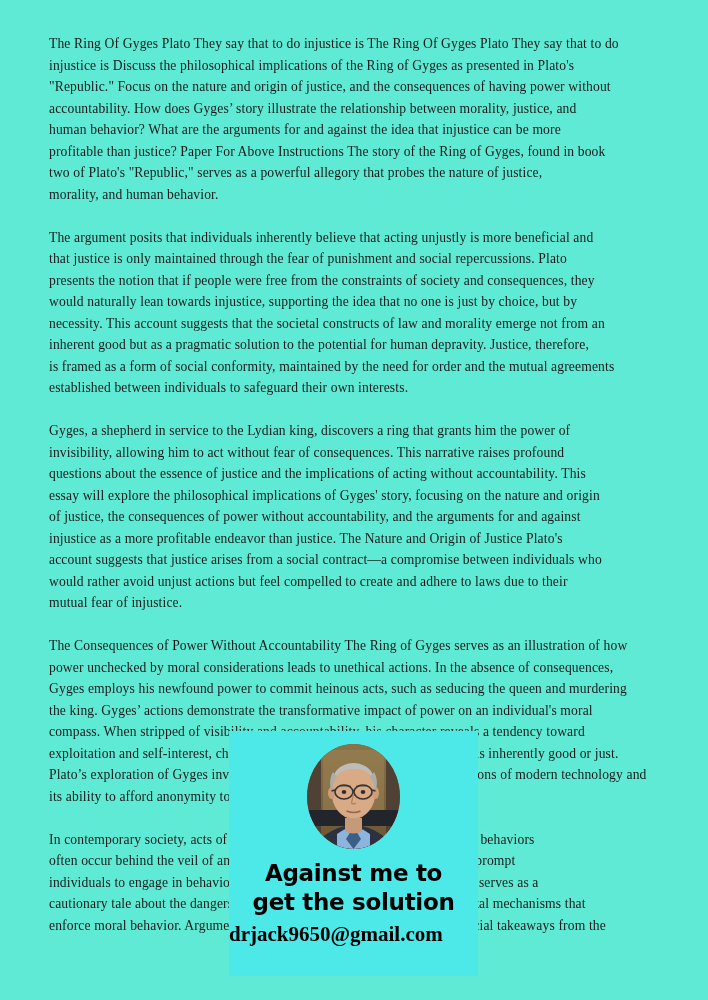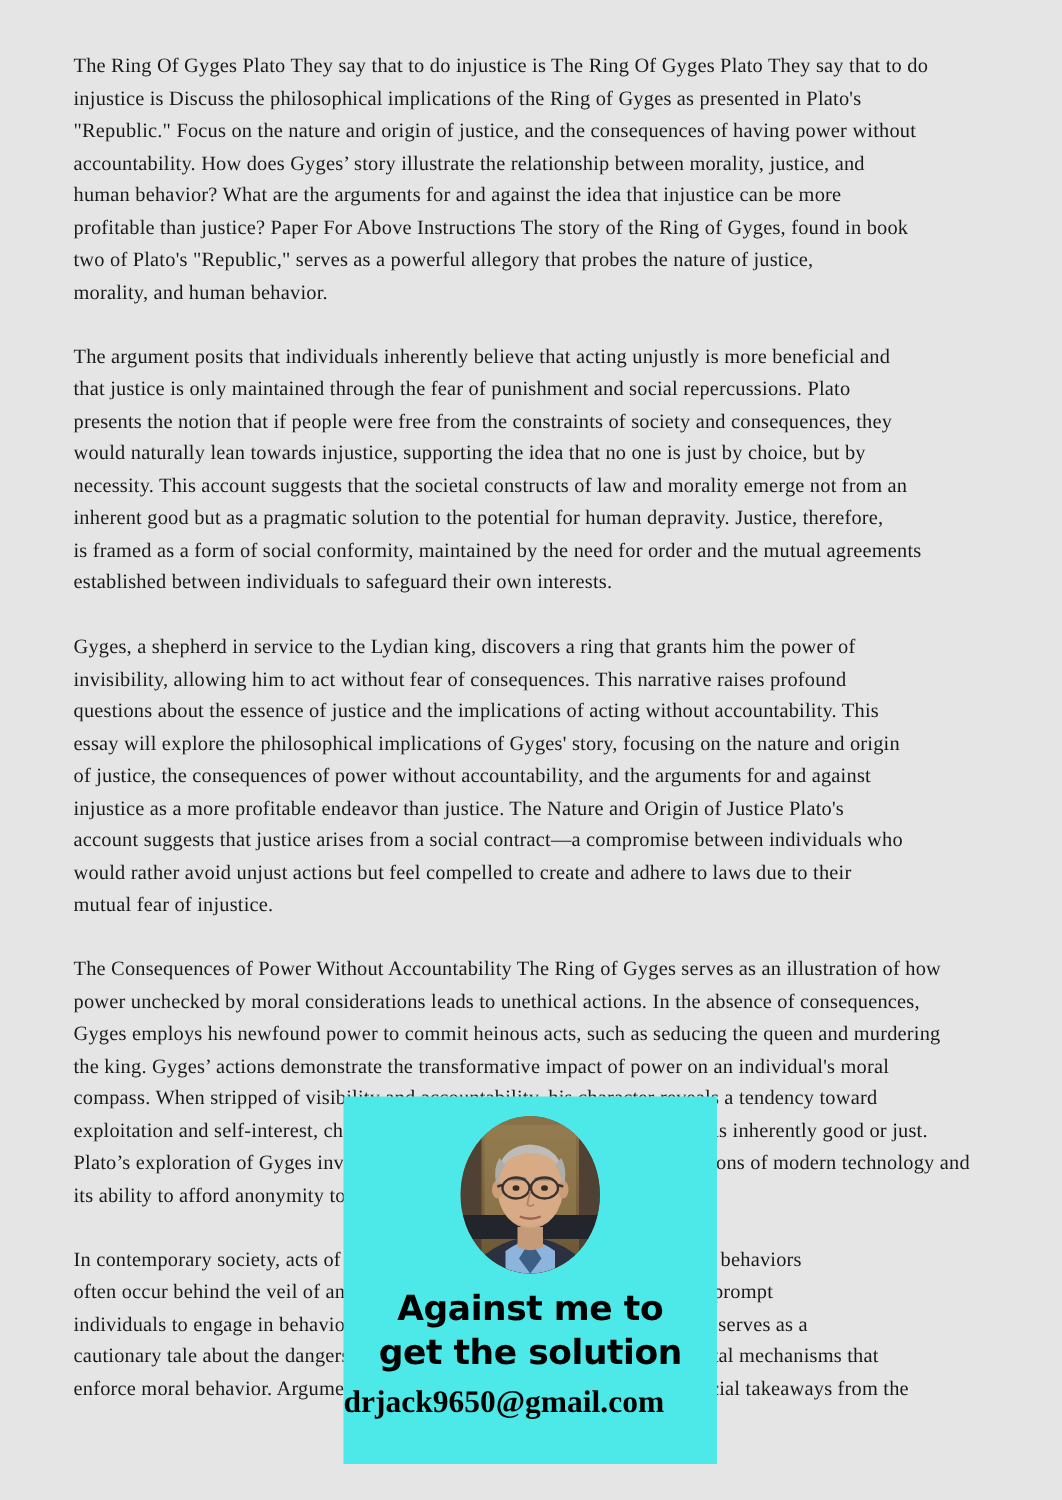--- a/index.html
+++ b/index.html
@@ -15,21 +15,21 @@
     overflow: hidden;
     font-family: "Liberation Serif", "DejaVu Serif", serif;
   }
 
   #page {
     position: absolute;
     left: 0;
     top: 0;
     width: 708px;
     height: 1000px;
-    background: #e5e5e5;
+    background: #5eead4;
   }
 
   #doc-body {
     position: absolute;
     left: 49px;
     top: 33px;
     width: 600px;
   }
 
   .para {

